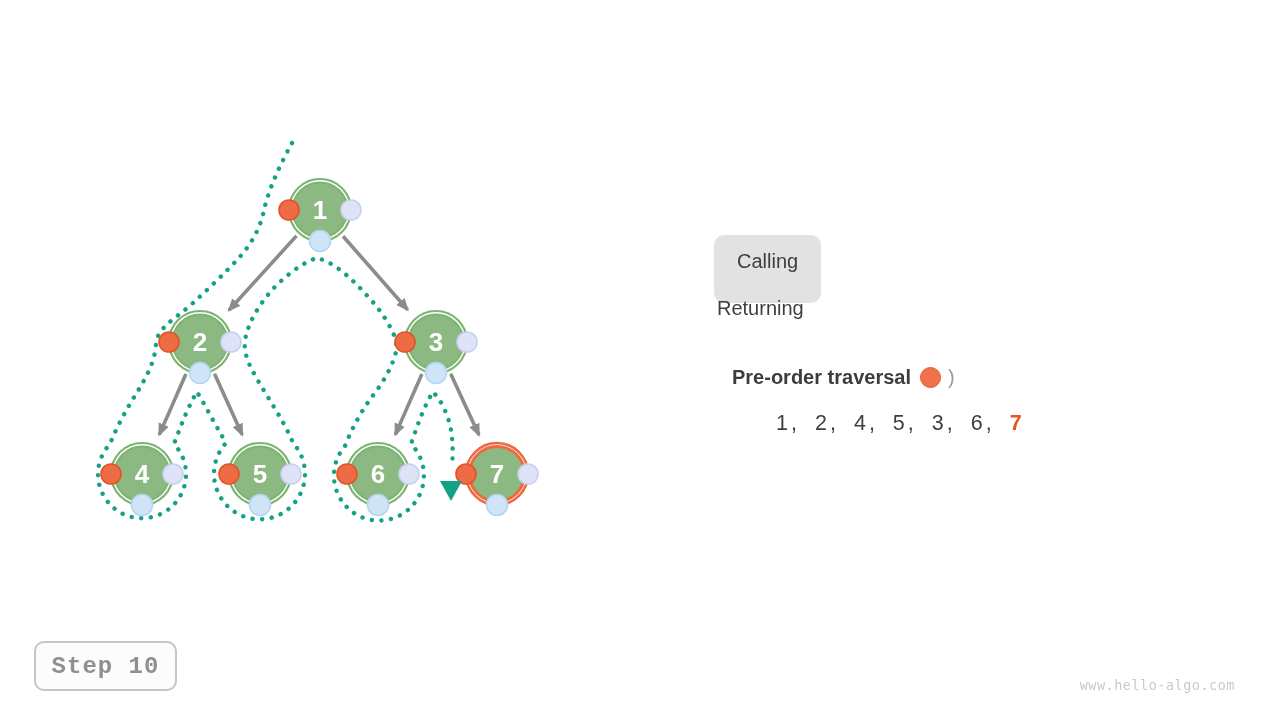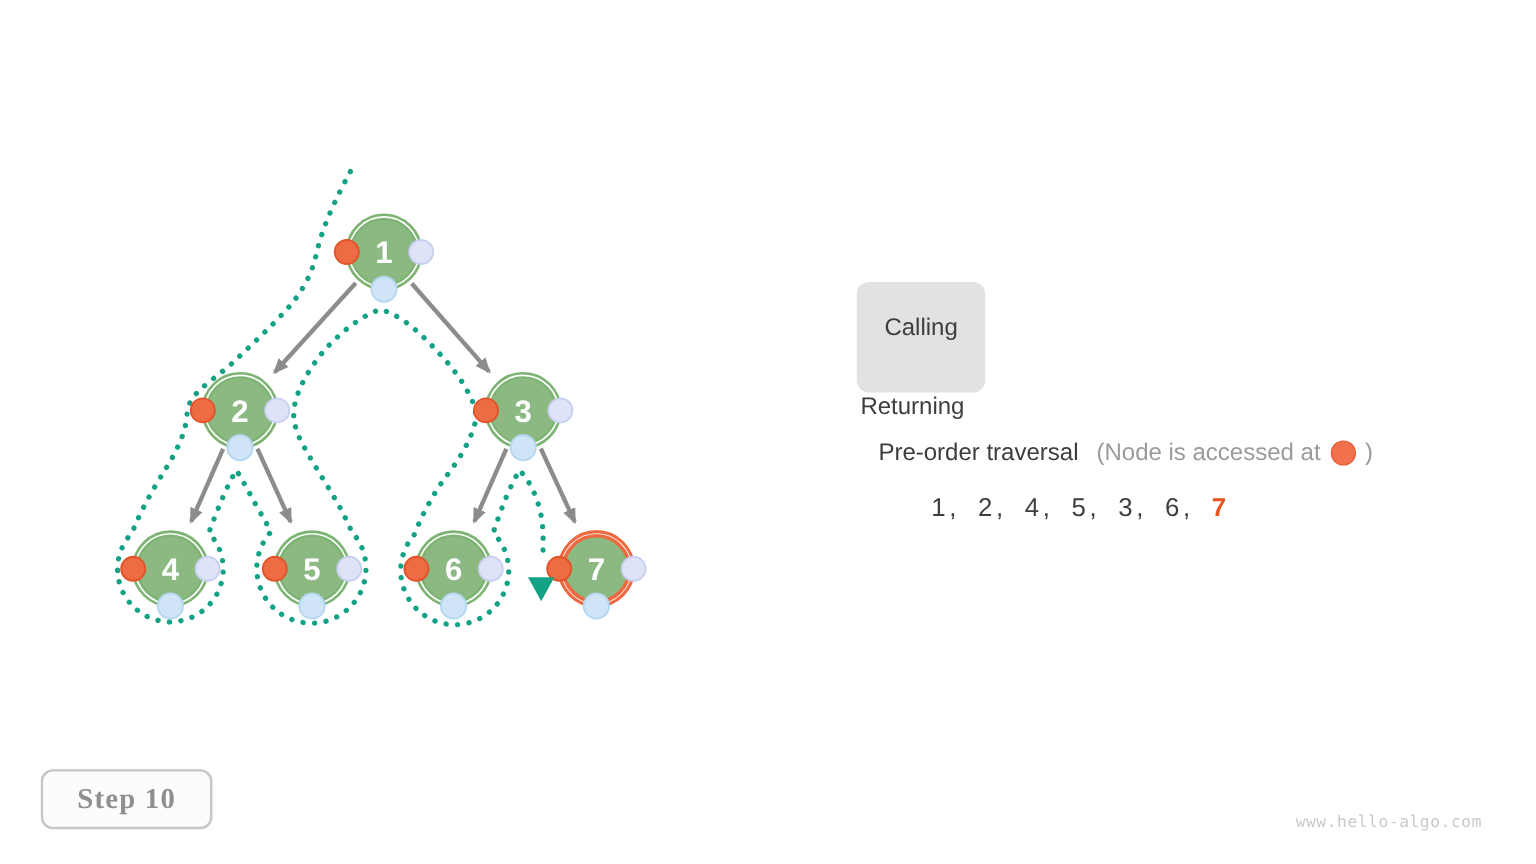--- a/index.html
+++ b/index.html
@@ -7,53 +7,53 @@
     width:1280px;height:720px;position:relative;overflow:hidden;
     background:#ffffff;
     font-family:"Liberation Sans",sans-serif;
   }
   #stage{position:absolute;left:0;top:0;width:1280px;height:720px;}
   svg text{font-family:"Liberation Sans",sans-serif;}
 
   
   .calling-btn{
     position:absolute;left:714px;top:235px;height:60px;
-    padding:16px 23px;border-radius:10px;background:#e2e2e2;
+    padding:4px 23px;border-radius:10px;background:#e2e2e2;
     font-size:20px;line-height:44px;color:#3e3e3e;
   }
   .returning{
     position:absolute;left:717px;top:295px;
-    font-size:20px;line-height:26px;color:#3e3e3e;margin-top:31px;
+    font-size:20px;line-height:26px;color:#3e3e3e;
   }
   .trav-row{
     position:absolute;left:732px;top:366px;
     display:flex;align-items:center;white-space:nowrap;
   }
-  .trav-title{font-size:20px;font-weight:normal;color:#3d3d3d;}
+  .trav-title{font-size:20px;font-weight:bold;color:#3d3d3d;}
   .trav-note{font-size:20px;color:#9b9b9b;margin-left:15px;}
   .note-dot{
     display:inline-block;width:19px;height:19px;border-radius:50%;
     background:#f0714b;border:1.5px solid #e4592e;
     margin:0 7px 0 9px;vertical-align:-3px;
   }
   .trav-suffix{font-size:20px;color:#9b9b9b;}
   .sequence{
     position:absolute;left:776px;top:411px;
     font-size:21.5px;color:#3e3e3e;white-space:nowrap;
   }
   .seq-num{display:inline-block;}
   .seq-num.hl{color:#e8531d;font-weight:bold;}
   .seq-comma{display:inline-block;margin-left:3px;margin-right:18px;color:#3e3e3e;}
 
   
   .step-box{
     position:absolute;left:34px;top:641px;width:143px;height:50px;
     box-sizing:border-box;border:2px solid #c6c6c6;border-radius:10px;
     background:#fcfcfc;display:flex;align-items:center;justify-content:center;
-    font-family:Liberation Serif, serif;font-size:24px;font-weight:bold;
+    font-family:Liberation Mono, monospace;font-size:24px;font-weight:bold;
     color:#8f8f8f;letter-spacing:1px;
   }
 
   .watermark{
     position:absolute;right:45px;top:677px;
     font-family:"DejaVu Sans Mono",monospace;
     font-size:13.5px;color:#c9c9c9;letter-spacing:0.5px;margin-left:24px;
   }
 </style>
 </head>
@@ -129,21 +129,20 @@
       <circle cx="466" cy="474" r="10" fill="#ee6c44" stroke="#e25329" stroke-width="1.6"></circle>
     </g>
     <polygon points="440,481 462,481 451,501" fill="#14a286"></polygon>
   </svg>
 
 <div class="calling-btn">Calling</div>
 <div class="returning">Returning</div>
 
 <div class="trav-row">
   <span class="trav-title">Pre-order traversal</span>
-  <span class="trav-note">(Node is accessed at</span>
   <span class="note-dot"></span>
   <span class="trav-suffix">)</span>
 </div>
 
 <div class="sequence"><span class="seq-num">1</span><span class="seq-comma">,</span><span class="seq-num">2</span><span class="seq-comma">,</span><span class="seq-num">4</span><span class="seq-comma">,</span><span class="seq-num">5</span><span class="seq-comma">,</span><span class="seq-num">3</span><span class="seq-comma">,</span><span class="seq-num">6</span><span class="seq-comma">,</span><span class="seq-num hl">7</span></div>
 
 <div class="step-box">Step 10</div>
 
 <div class="watermark">www.hello-algo.com</div>
 

